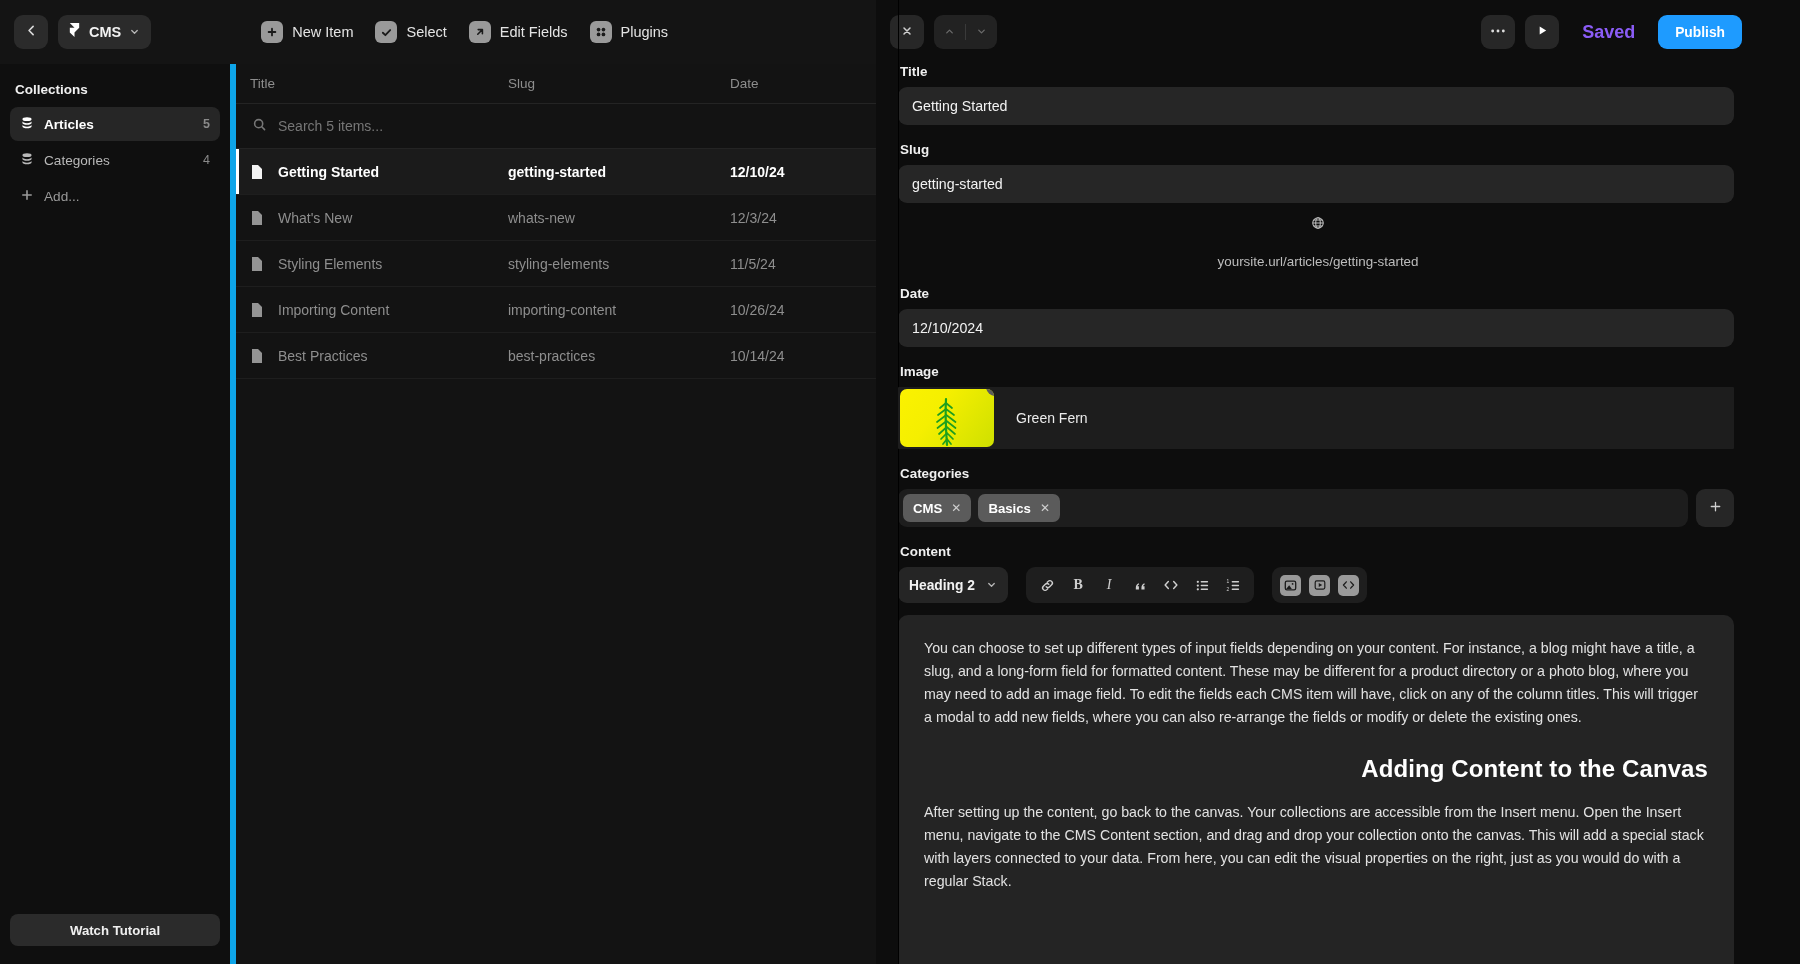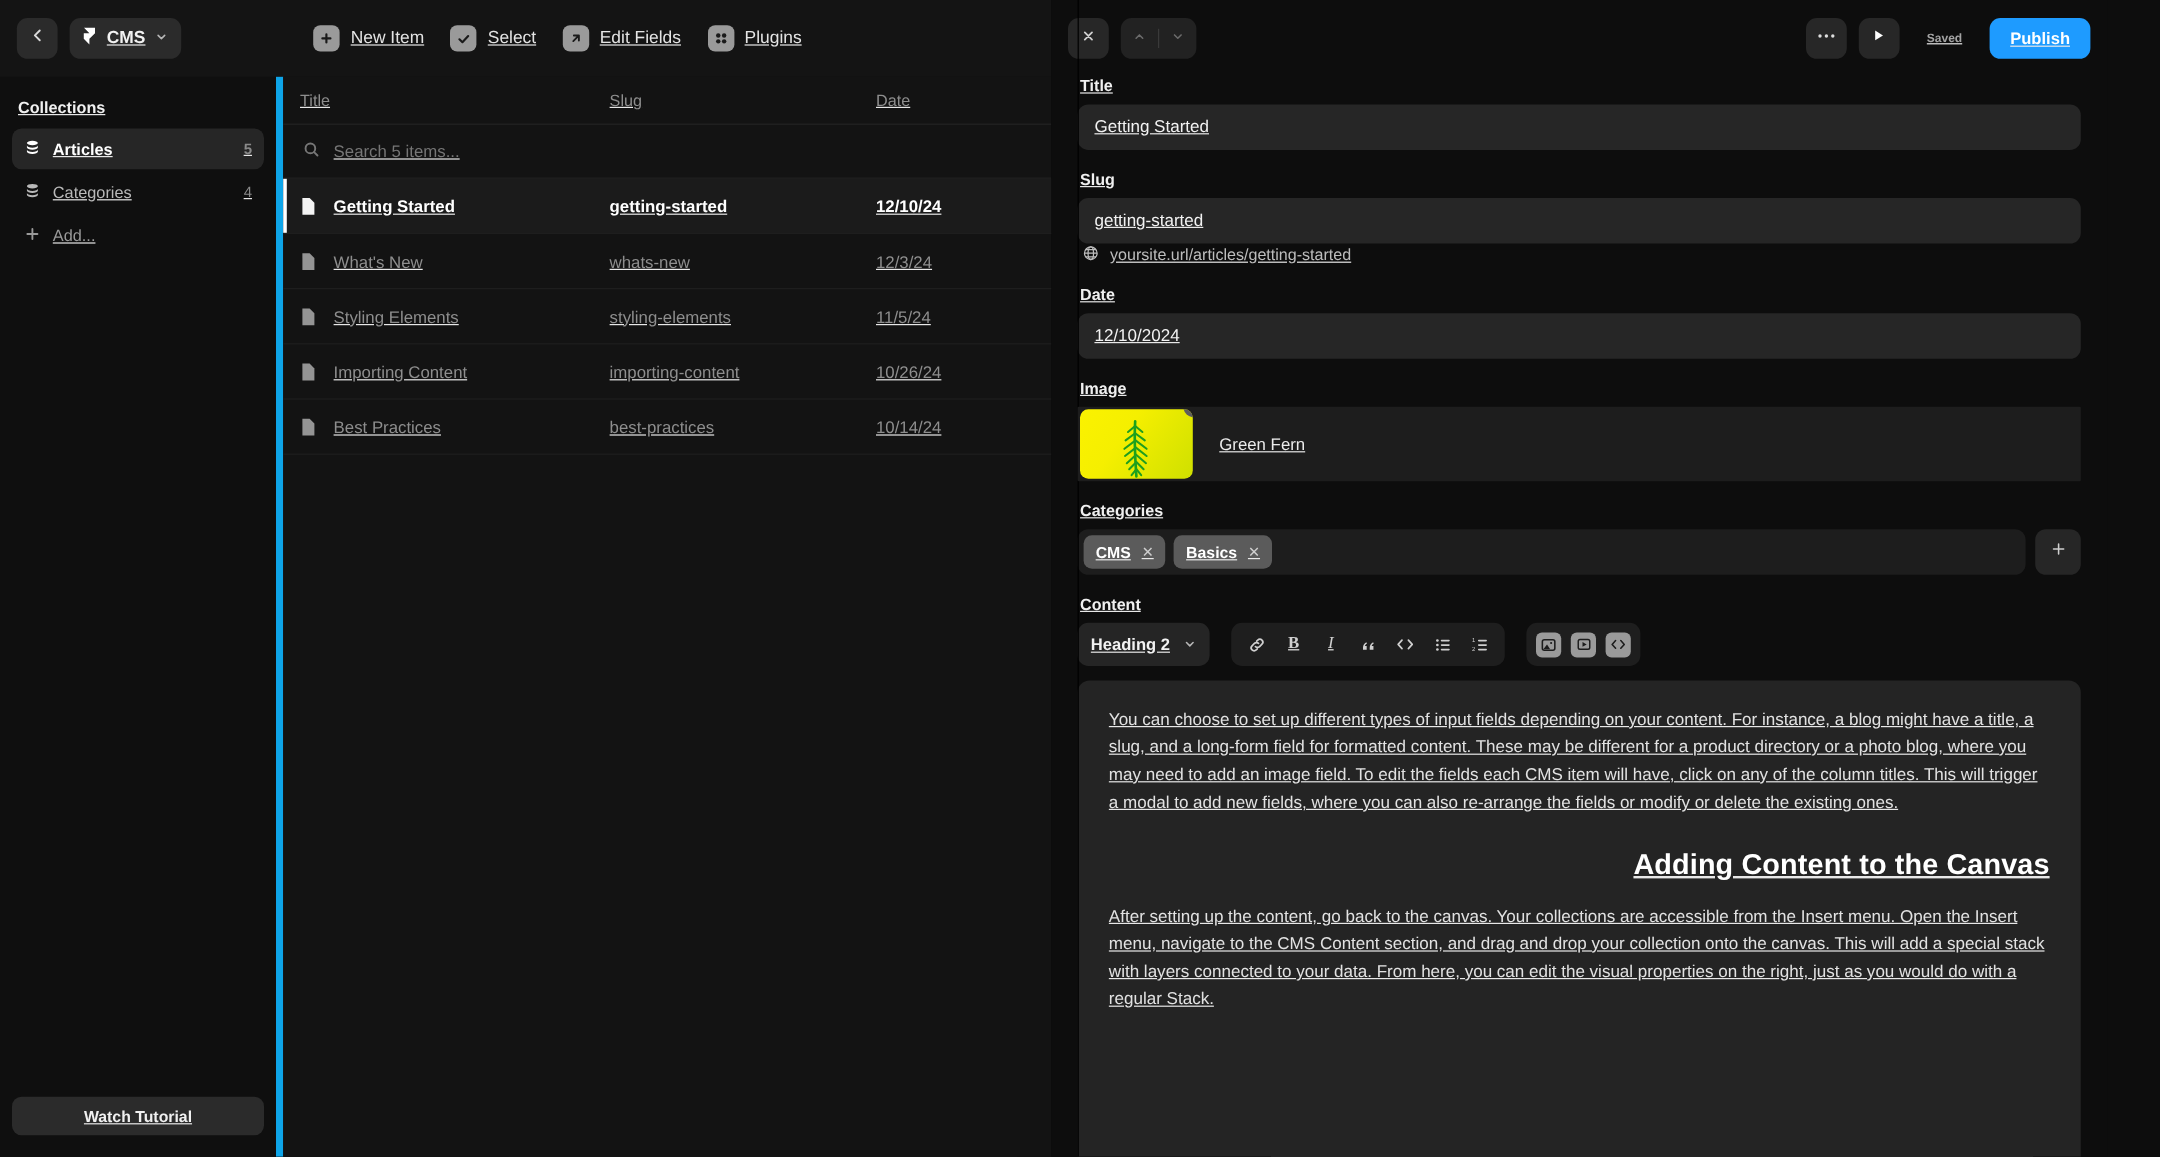--- a/index.html
+++ b/index.html
@@ -3,21 +3,21 @@
 <meta charset="utf-8">
 <style>
   * { box-sizing: border-box; margin: 0; padding: 0; }
   html, body {
     width: 1800px; height: 964px;
     background: #0d0d0d;
     font-family: "Liberation Sans", sans-serif;
     color: #e8e8e8;
     overflow: hidden;
   }
-  .app { display: flex; width: 1756px; height: 964px; position: relative; text-decoration: underline; }
+  .app { display: flex; width: 1756px; height: 964px; position: relative; }
 
   
   .left-shell { width: 898px; height: 964px; display: flex; flex-direction: column; background: #141414; }
 
   
   .topbar {
     height: 64px; min-height: 64px; display: flex; align-items: center;
     background: #141414; padding: 0 14px; gap: 10px;
   }
   .tb-btn {
@@ -122,38 +122,38 @@
     width: 34px; height: 34px; border-radius: 9px; background: #272727;
     display: flex; align-items: center; justify-content: center;
     color: #dedede; font-size: 16px; letter-spacing: 1px; padding-bottom: 6px;
   }
   .r-play {
     width: 34px; height: 34px; border-radius: 9px; background: #272727;
     display: flex; align-items: center; justify-content: center; color: #ffffff;
   }
   .r-saved {
     height: 34px; border-radius: 9px; padding: 0 13px; display: flex;
-    align-items: center; font-size: 10px; color: #a3a3a3; font-weight: 600; text-align: right;
+    align-items: center; font-size: 18px; color: #8b5cf6; font-weight: 600; text-align: right;
   }
   .r-publish {
     height: 34px; border-radius: 9px; padding: 0 17px; display: flex;
     align-items: center; font-size: 13.8px; font-weight: 700; color: #ffffff;
   }
 
   .r-body { flex: 1; overflow: hidden; padding: 0 22px 0 22px; }
   .fld-label { font-size: 13.4px; font-weight: 700; color: #f0f0f0; margin: 0 0 8px 2px; }
   .fld-gap { height: 17px; }
   .input-box {
     height: 38px; border-radius: 9px; background: #262626;
     display: flex; align-items: center; padding: 0 14px;
     font-size: 14.2px; color: #f2f2f2;
   }
   .url-line {
-    display: flex; align-items: center; gap: 9px; margin: 1px 0 0 4px;
-    font-size: 13.4px; color: #bdbdbd;
+    display: flex; align-items: center; gap: 21px; margin: 13px 0 0 4px;
+    font-size: 13.4px; color: #bdbdbd; flex-direction: column;
   }
 
   
   .img-field {
     height: 62px; border-radius: 1px; background: #1d1d1d;
     display: flex; align-items: center; position: relative; margin-top: 2px;
   }
   .thumb {
     width: 94px; height: 58px; border-radius: 7px; margin-left: 2px;
     background: linear-gradient(125deg, #fbf200 0%, #f5ef00 38%, #cfe000 100%);

